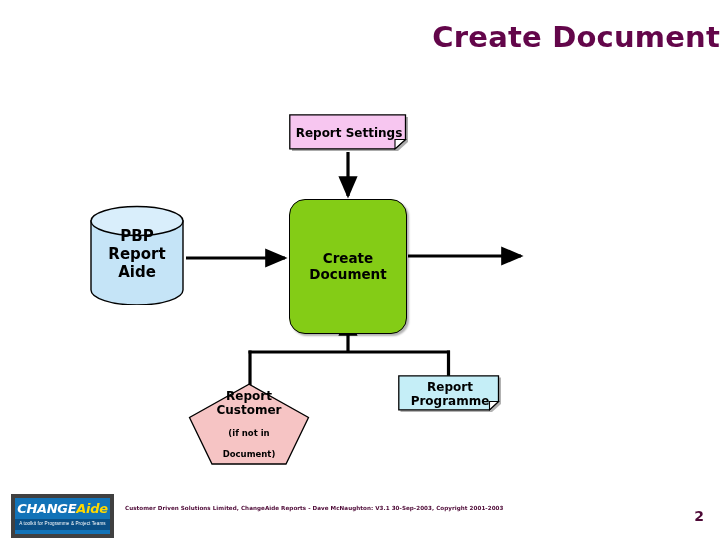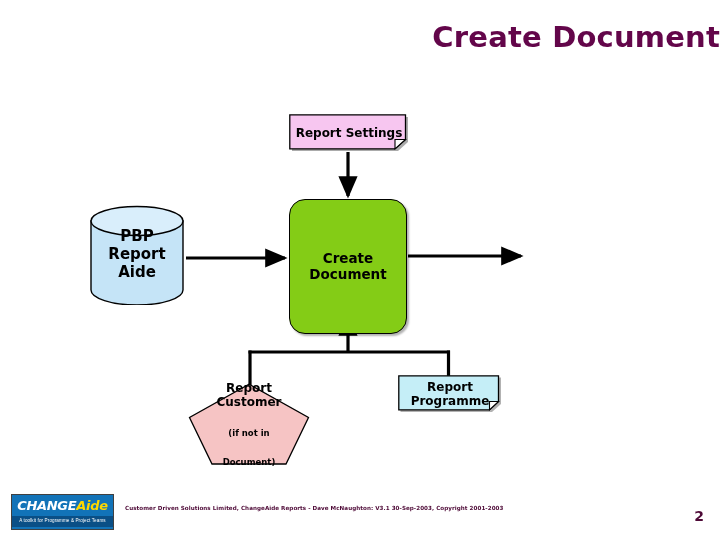--- a/index.html
+++ b/index.html
@@ -120,32 +120,32 @@
   #node-report-bookmarks {
     left: 188px;
     top: 383px;
     width: 122px;
     height: 82px;
     font-size: 12px;
   }
   #node-report-bookmarks .sub {
     font-size: 8.5px;
     line-height: 1.2;
-    margin-top: 19px;
+    margin-top: 11px;
   }
 
   
   #footer-logo {
     position: absolute;
     left: 11px;
     top: 494px;
     width: 103px;
-    height: 36px;
+    height: 44px;
     background: #1273b8;
-    border: 1px solid #404040;
+    border: 4px solid #404040;
     box-sizing: border-box;
     overflow: hidden;
   }
   #footer-logo .logo-main {
     height: 21px;
     display: flex;
     align-items: center;
     justify-content: center;
     font-style: italic;
     font-weight: bold;

